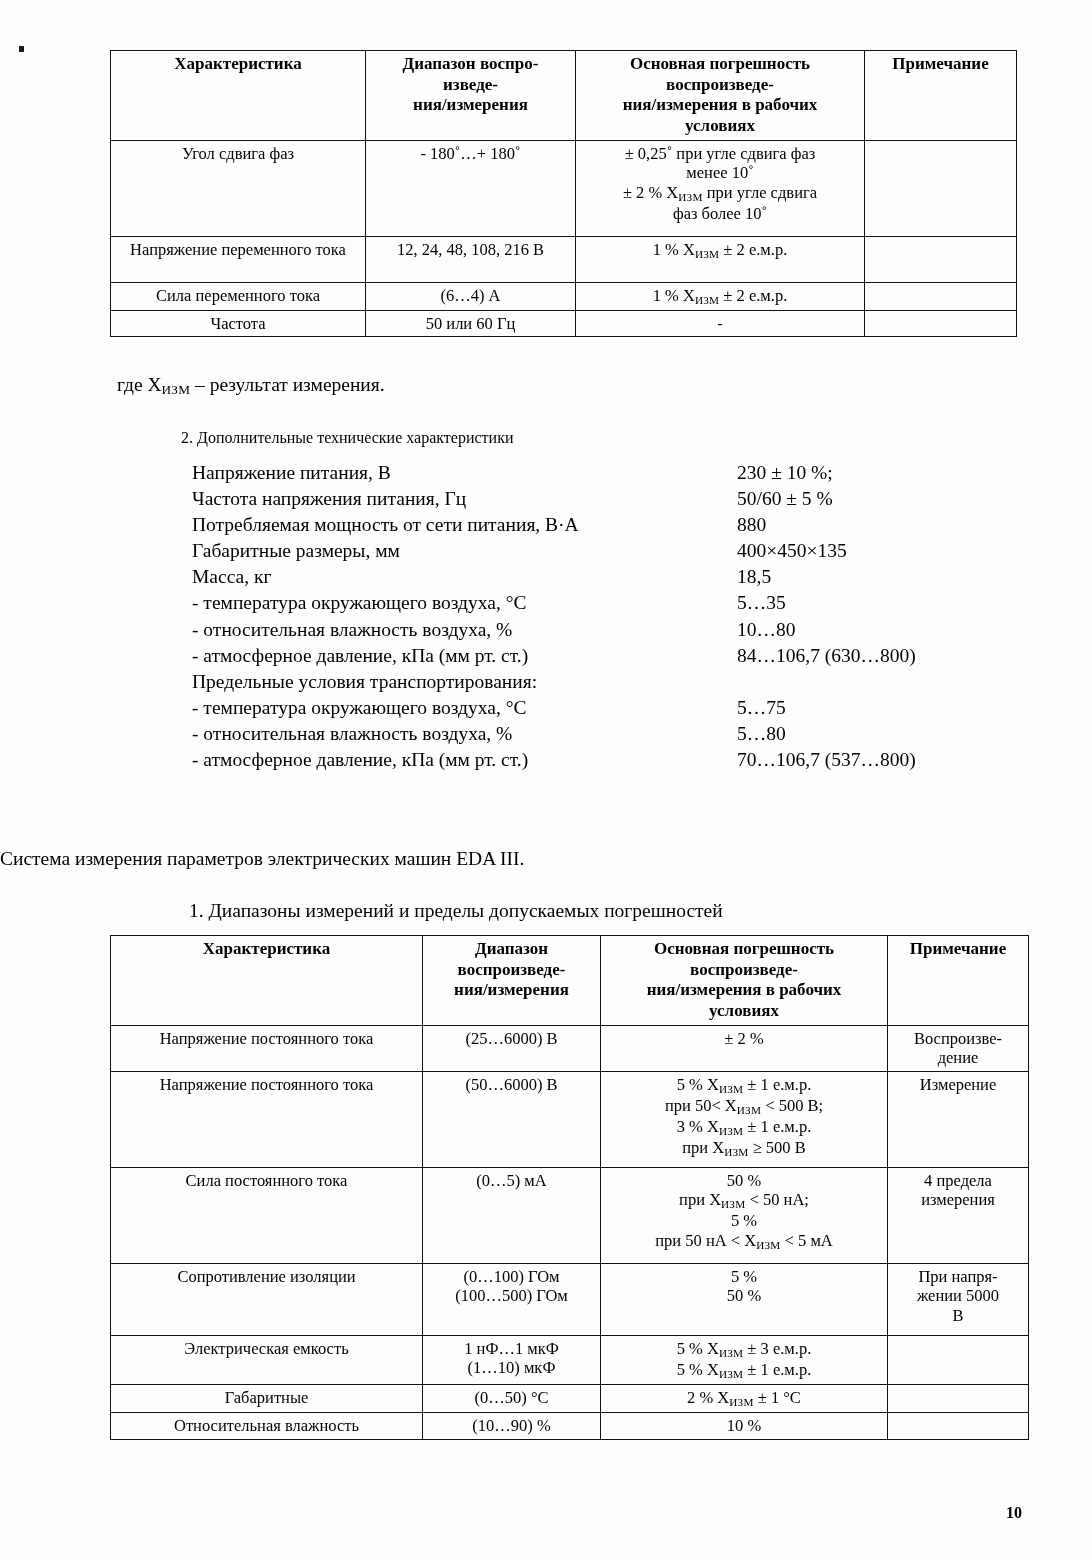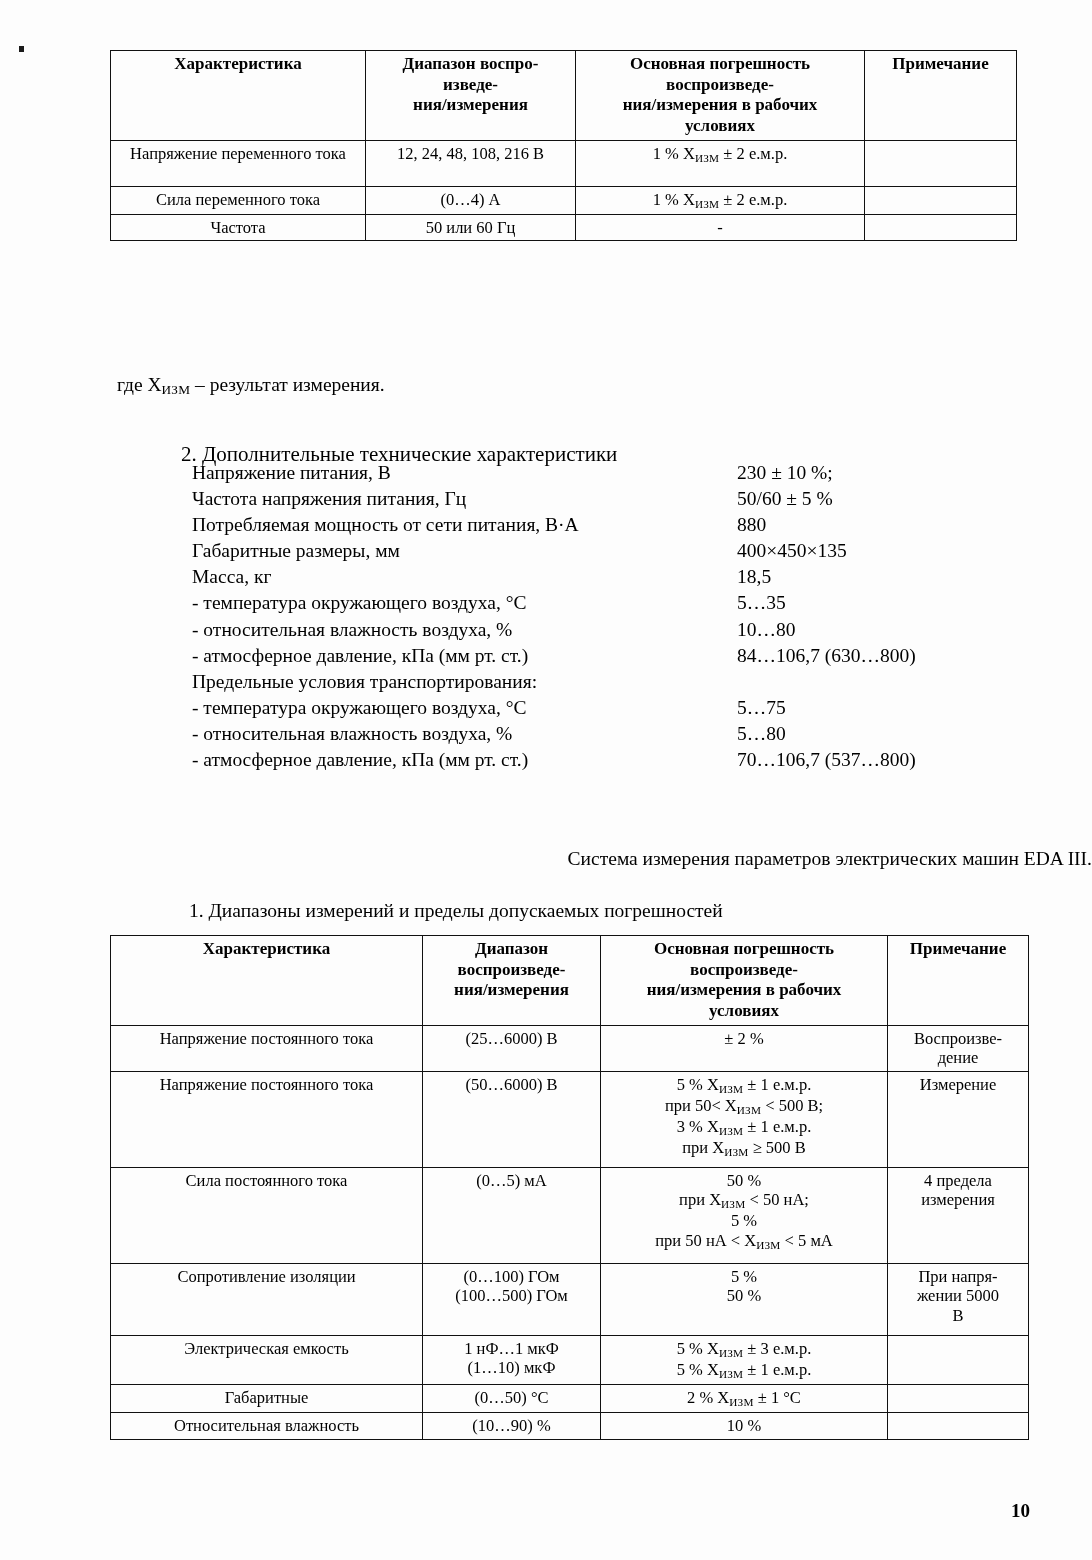--- a/index.html
+++ b/index.html
@@ -79,45 +79,45 @@
   #table-two col.c4 { width: 141px; }
 
   
   .txt {
     position: absolute;
     font-size: 19px;
     line-height: 1.0;
     white-space: nowrap;
   }
   #where-line { left: 117px; top: 375px; font-size: 19.5px; }
-  #section-two-title { left: 181px; top: 444px; font-size: 21px; }
-  #system-title { left: 0; top: 849px; width: 1092px; text-align: right; font-size: 19.5px; }
+  #section-two-title { left: 181px; top: 430px; font-size: 16px; }
+  #system-title { left: 0; top: 849px; width: 1092px; text-align: left; font-size: 19.5px; }
   #section-one-title { left: 189px; top: 901px; font-size: 19.5px; }
 
   .spec-list {
     position: absolute;
     left: 192px;
     top: 463px;
     width: 810px;
   }
   .spec-row {
     display: flex;
     height: 26.1px;
     align-items: flex-start;
     font-size: 19.5px;
     line-height: 1.0;
   }
   .spec-label { width: 545px; white-space: nowrap; }
   .spec-value { white-space: nowrap; }
 
   .page-num {
     position: absolute;
-    right: 62px;
+    right: 70px;
     bottom: 38px;
-    font-size: 19px;
+    font-size: 16px;
     font-weight: bold;
   }
 
   sub {
     font-size: 0.68em;
     vertical-align: -0.25em;
     letter-spacing: 0.2px;
   }
 </style>
 </head>
@@ -149,29 +149,40 @@
           <span class="subrow">воспроизведе-</span>
           <span class="subrow">ния/измерения в рабочих</span>
           <span class="subrow">условиях</span>
         </th>
         <th class="cen">
           <span>Примечание</span>
         </th>
       </tr>
     </thead>
     <tbody>
+      <tr style="height:96px">
+        <td class="left">Угол сдвига фаз</td>
+        <td class="cen">- 180˚…+ 180˚</td>
+        <td class="cen">
+          <span class="subrow">± 0,25˚ при угле сдвига фаз</span>
+          <span class="subrow">менее 10˚</span>
+          <span class="subrow">± 2 % Х<sub>ИЗМ</sub> при угле сдвига</span>
+          <span class="subrow">фаз более 10˚</span>
+        </td>
+        <td class="cen"></td>
+      </tr>
       <tr style="height:46px">
         <td class="left">Напряжение переменного тока</td>
         <td class="cen">12, 24, 48, 108, 216 В</td>
         <td class="cen">1 % Х<sub>ИЗМ</sub> ± 2 е.м.р.</td>
         <td class="cen"></td>
       </tr>
       <tr style="height:24px">
         <td class="left">Сила переменного тока</td>
-        <td class="cen">(0…4) А</td>
+        <td class="cen">(6…4) А</td>
         <td class="cen">1 % Х<sub>ИЗМ</sub> ± 2 е.м.р.</td>
         <td class="cen"></td>
       </tr>
       <tr style="height:24px">
         <td class="left">Частота</td>
         <td class="cen">50 или 60 Гц</td>
         <td class="cen">-</td>
         <td class="cen"></td>
       </tr>
     </tbody>

